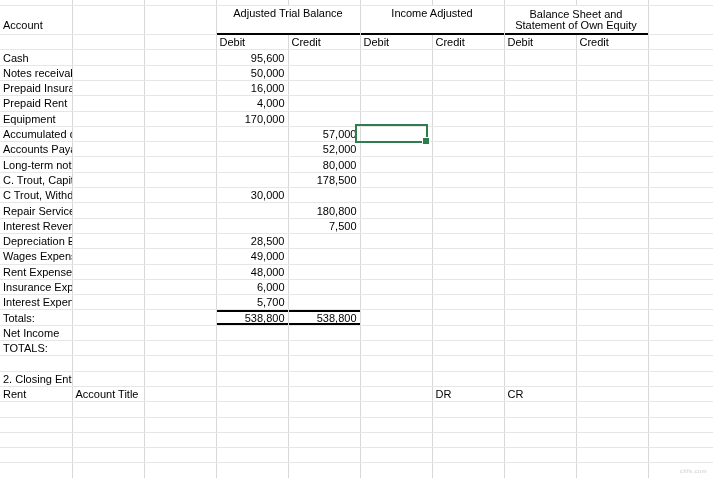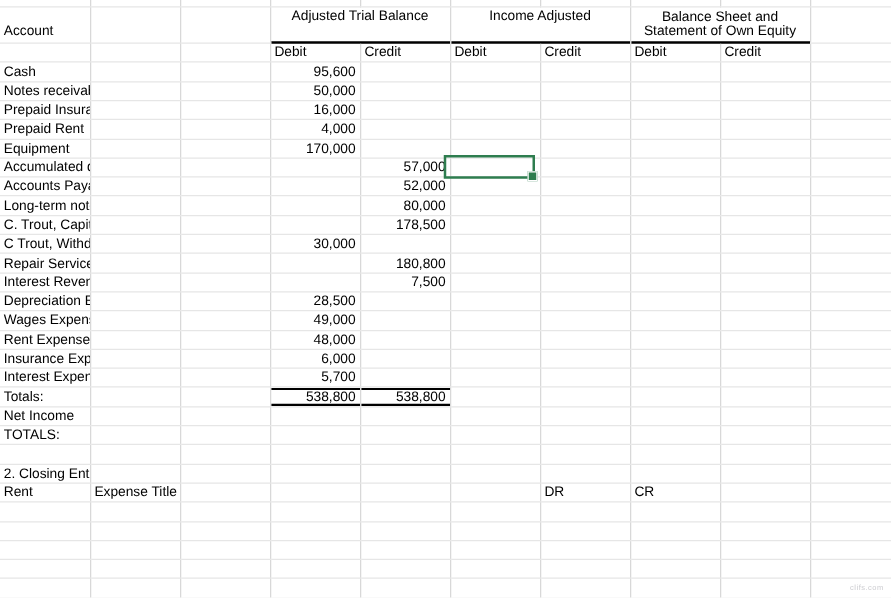--- a/index.html
+++ b/index.html
@@ -387,21 +387,21 @@
         <td></td>
         <td></td>
         <td></td>
         <td></td>
         <td></td>
         <td class="noright"></td>
       </tr>
 
       <tr>
         <td>Rent</td>
-        <td>Expense Title</td>
+        <td>Account Title</td>
         <td></td>
         <td></td>
         <td></td>
         <td></td>
         <td>DR</td>
         <td>CR</td>
         <td></td>
         <td class="noright"></td>
       </tr>
 

